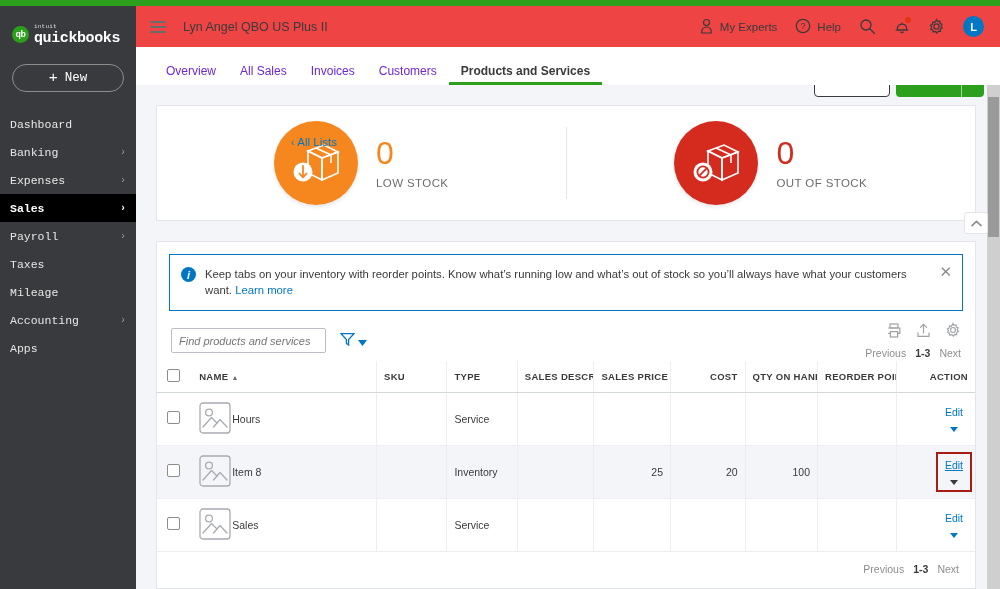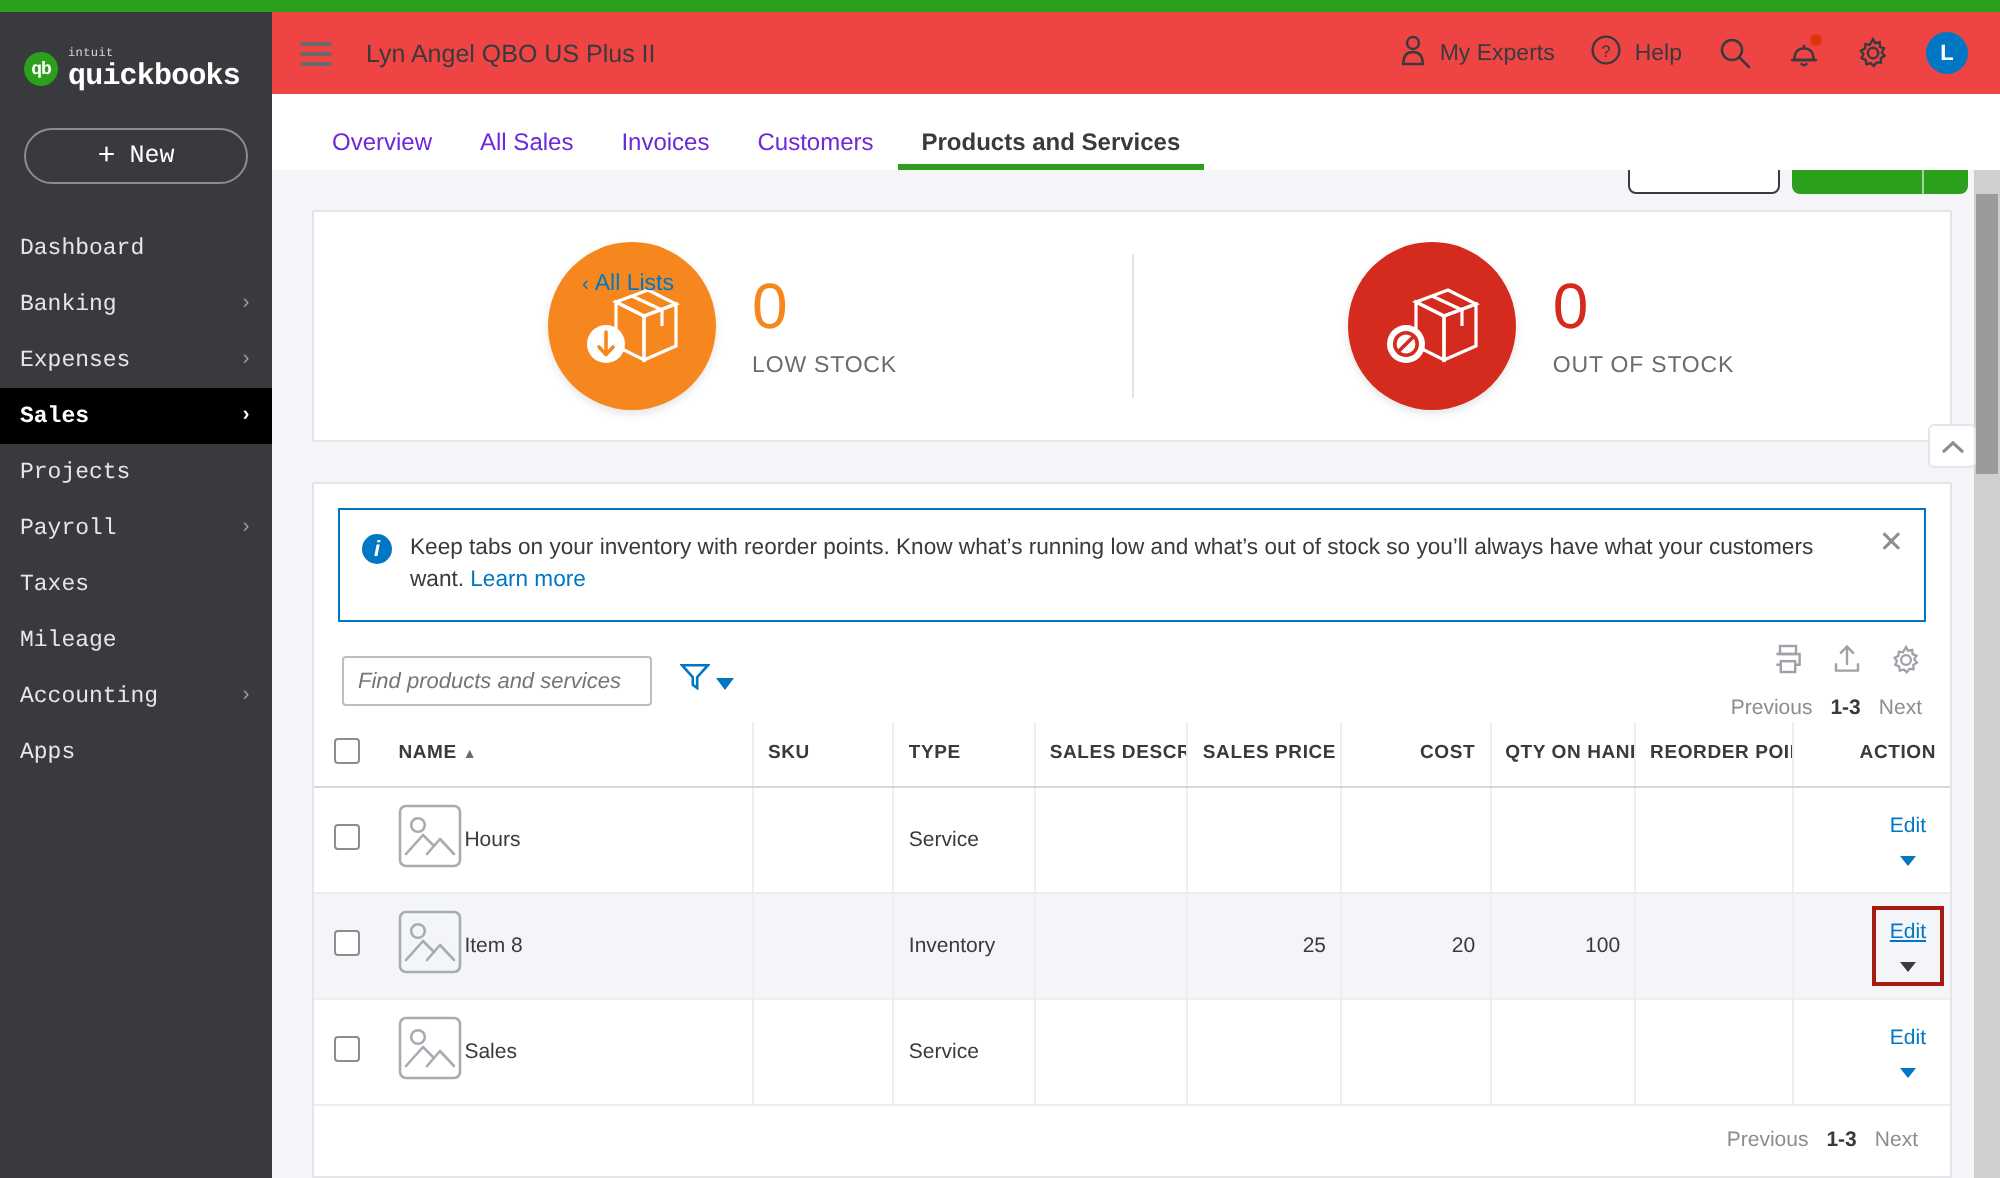--- a/index.html
+++ b/index.html
@@ -338,23 +338,20 @@
           <span class="lbl">Banking</span>
           <span class="chev">›</span>
         </div>
         <div class="nav-item">
           <span class="lbl">Expenses</span>
           <span class="chev">›</span>
         </div>
         <div class="nav-item active">
           <span class="lbl">Sales</span>
           <span class="chev">›</span>
-        </div>
-        <div class="nav-item">
-          <span class="lbl">Projects</span>
         </div>
         <div class="nav-item">
           <span class="lbl">Payroll</span>
           <span class="chev">›</span>
         </div>
         <div class="nav-item">
           <span class="lbl">Taxes</span>
         </div>
         <div class="nav-item">
           <span class="lbl">Mileage</span>

